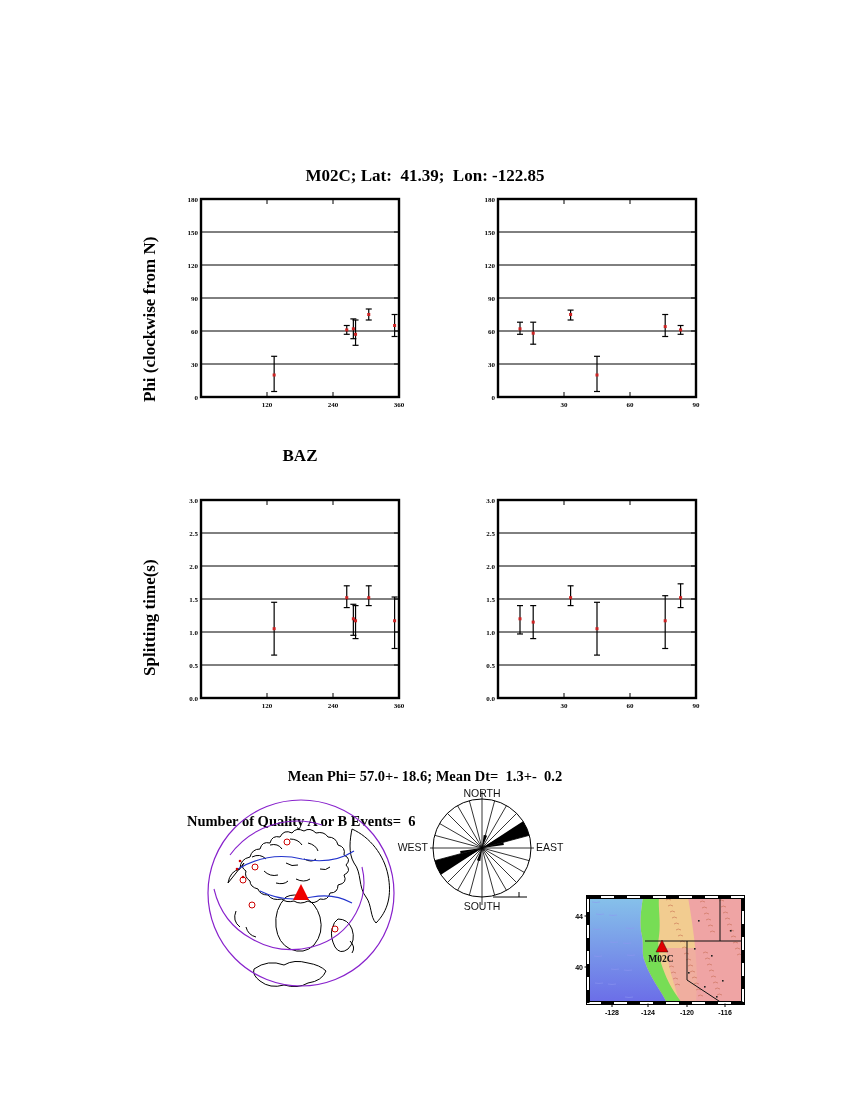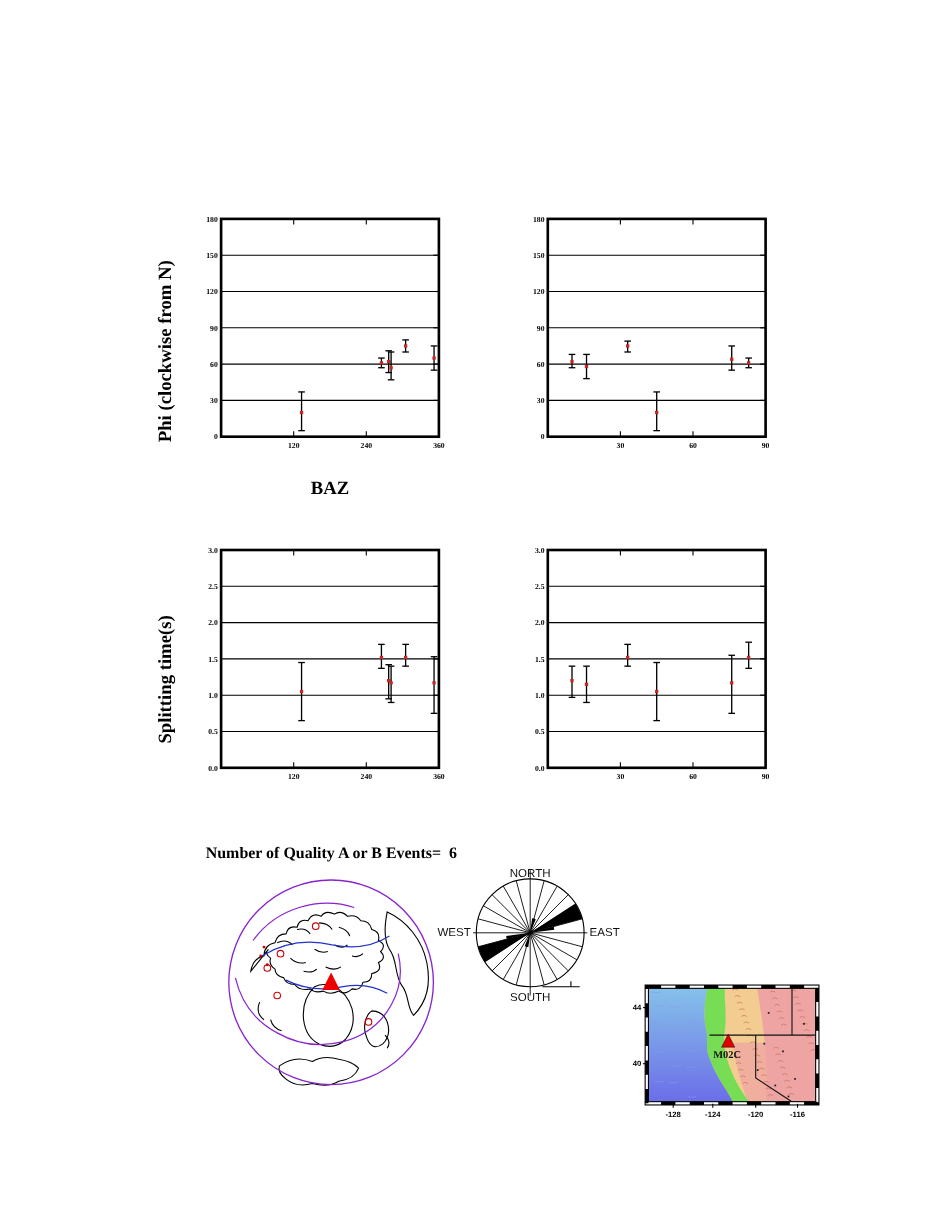--- a/index.html
+++ b/index.html
@@ -18,20 +18,21 @@
   text.tick{font-size:7px;font-weight:bold;fill:#000;}
   text.rose{font-family:"Liberation Sans", sans-serif;font-size:10.5px;fill:#111;}
   text.mapt{font-family:"Liberation Sans", sans-serif;font-size:7px;font-weight:bold;fill:#000;}
   text.sta{font-size:9.5px;font-weight:bold;fill:#111;}
 </style>
 </head>
 <body>
 
 <div id="page">
 
+  <div class="abs title" style="left:125px;top:166px;width:600px;">M02C; Lat:  41.39;  Lon: -122.85</div>
 
   <div class="vlab" style="left:140px;top:402px;">Phi (clockwise from N)</div>
   <div class="vlab" style="left:140px;top:676px;">Splitting time(s)</div>
 
   <svg class="chart" width="235" height="228" style="left:183px;top:192px;">
       <line x1="18" y1="205" x2="216" y2="205" stroke="#000000" stroke-width="1"></line>
       <line x1="211" y1="205" x2="216" y2="205" stroke="#000" stroke-width="1"></line>
       <text x="15" y="207.5" text-anchor="end" class="tick">0</text>
       <line x1="18" y1="172" x2="216" y2="172" stroke="#000000" stroke-width="1"></line>
       <line x1="211" y1="172" x2="216" y2="172" stroke="#000" stroke-width="1"></line>
@@ -251,23 +252,24 @@
       <line x1="185.2" y1="155.5" x2="185.2" y2="102.69999999999999" stroke="#000000" stroke-width="1.2"></line>
       <line x1="182.2" y1="155.5" x2="188.2" y2="155.5" stroke="#000000" stroke-width="1.2"></line>
       <line x1="182.2" y1="102.69999999999999" x2="188.2" y2="102.69999999999999" stroke="#000000" stroke-width="1.2"></line>
       <rect x="183.7" y="126.28000000000002" width="3" height="3" fill="#cc2222"></rect>
       <line x1="200.60000000000002" y1="114.57999999999998" x2="200.60000000000002" y2="90.82000000000001" stroke="#000000" stroke-width="1.2"></line>
       <line x1="197.60000000000002" y1="114.57999999999998" x2="203.60000000000002" y2="114.57999999999998" stroke="#000000" stroke-width="1.2"></line>
       <line x1="197.60000000000002" y1="90.82000000000001" x2="203.60000000000002" y2="90.82000000000001" stroke="#000000" stroke-width="1.2"></line>
       <rect x="199.10000000000002" y="103.17999999999999" width="3" height="3" fill="#cc2222"></rect>
     </svg>
 
-  <div class="abs axlab" style="left:201px;top:434px;width:198px;">BAZ</div>
+  <div class="abs axlab" style="left:201px;top:446px;width:198px;">BAZ</div>
 
   <div class="abs stats" style="left:125px;top:739px;width:600px;">
+    <div class="l1">Mean Phi= 57.0+- 18.6; Mean Dt=  1.3+-  0.2</div>
     <div class="l2">Number of Quality A or B Events=  6</div>
   </div>
 
   <svg id="globe" width="210" height="210" style="left:200px;top:793px;">
       <path d="M28,90 q2,-12 12,-14 q0,-10 10,-12 q2,-8 10,-8 q2,-8 10,-6 q2,-8 10,-6 q4,-8 12,-4 q4,-6 12,-2 q6,-4 12,2 q8,-2 12,4 q8,0 10,8 q8,2 6,10 q8,4 2,10 q6,6 -2,10 q4,8 -6,10 q0,8 -8,8 q-2,8 -10,6 q-6,6 -12,2 q-8,4 -14,0 q-8,2 -12,-2 q-10,2 -14,-4 q-8,0 -10,-6 q-8,-2 -8,-8 q-6,-4 -4,-10 q-6,-4 -2,-8 z" fill="none" stroke="#000000" stroke-width="1"></path>
       <path d="M52,64 q8,-4 14,2 M70,52 q8,-2 12,4 M90,46 q8,0 12,6 M108,50 q8,2 10,8 M64,78 q6,6 14,4 M86,70 q6,4 12,2 M104,66 q8,4 12,0 M120,76 q6,2 10,-2 M76,90 q8,2 12,-2 M96,86 q8,4 14,0" fill="none" stroke="#000000" stroke-width="1"></path>
       <path d="M152,36 C170,44 184,62 188,82 C192,102 188,118 176,130 C170,124 172,112 166,104 C158,94 162,80 154,70 C148,60 150,46 152,36 Z" fill="none" stroke="#000000" stroke-width="1"></path>
       <path d="M86,104 q-12,12 -10,30 q2,16 14,22 q14,6 24,-4 q10,-12 6,-28 q-4,-14 -16,-20 q-10,-4 -18,0 z" fill="none" stroke="#000000" stroke-width="1"></path>
       <path d="M138,126 q10,0 14,10 q4,12 -4,20 q-8,6 -13,-2 q-5,-10 -3,-18 q2,-8 6,-10 z" fill="none" stroke="#000000" stroke-width="1"></path>
       <path d="M54,176 q14,-10 30,-4 q10,-6 24,-2 q12,2 18,8 q-4,10 -18,12 q-10,6 -24,2 q-14,4 -24,-4 q-8,-6 -6,-12 z" fill="none" stroke="#000000" stroke-width="1"></path>

